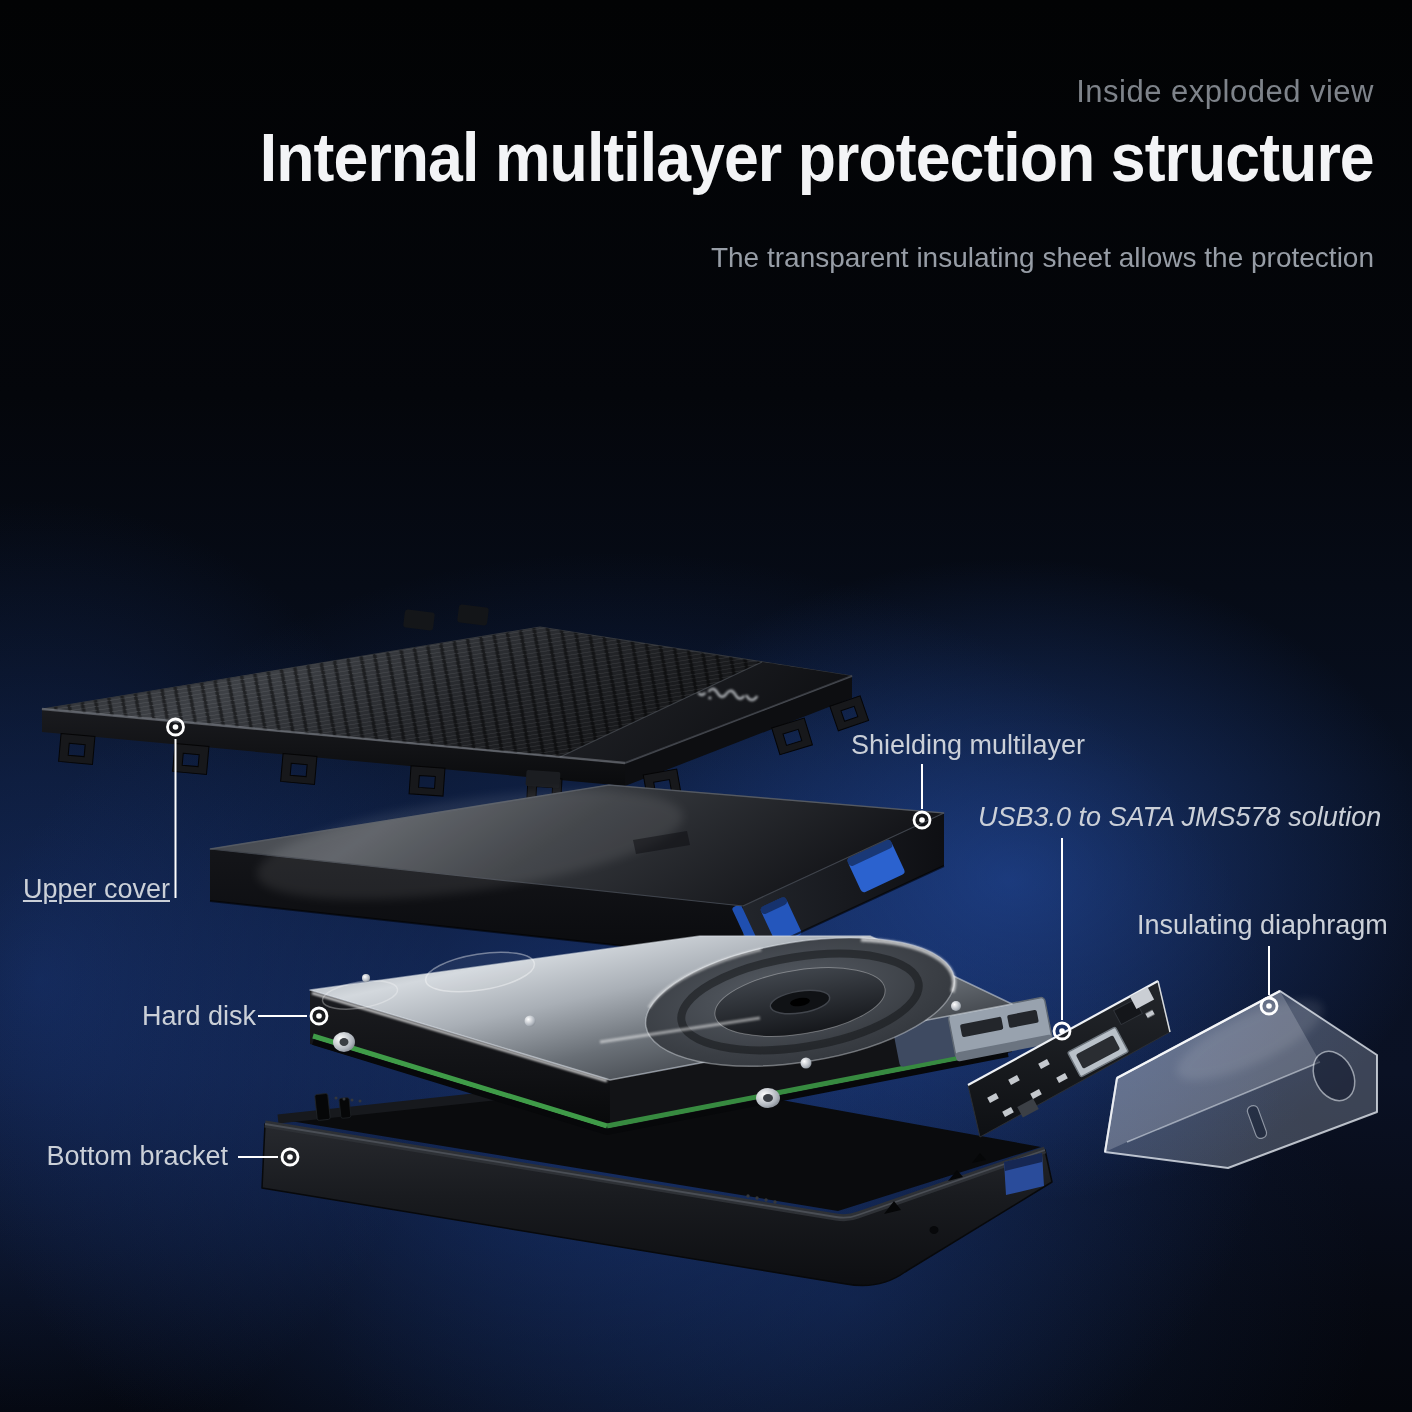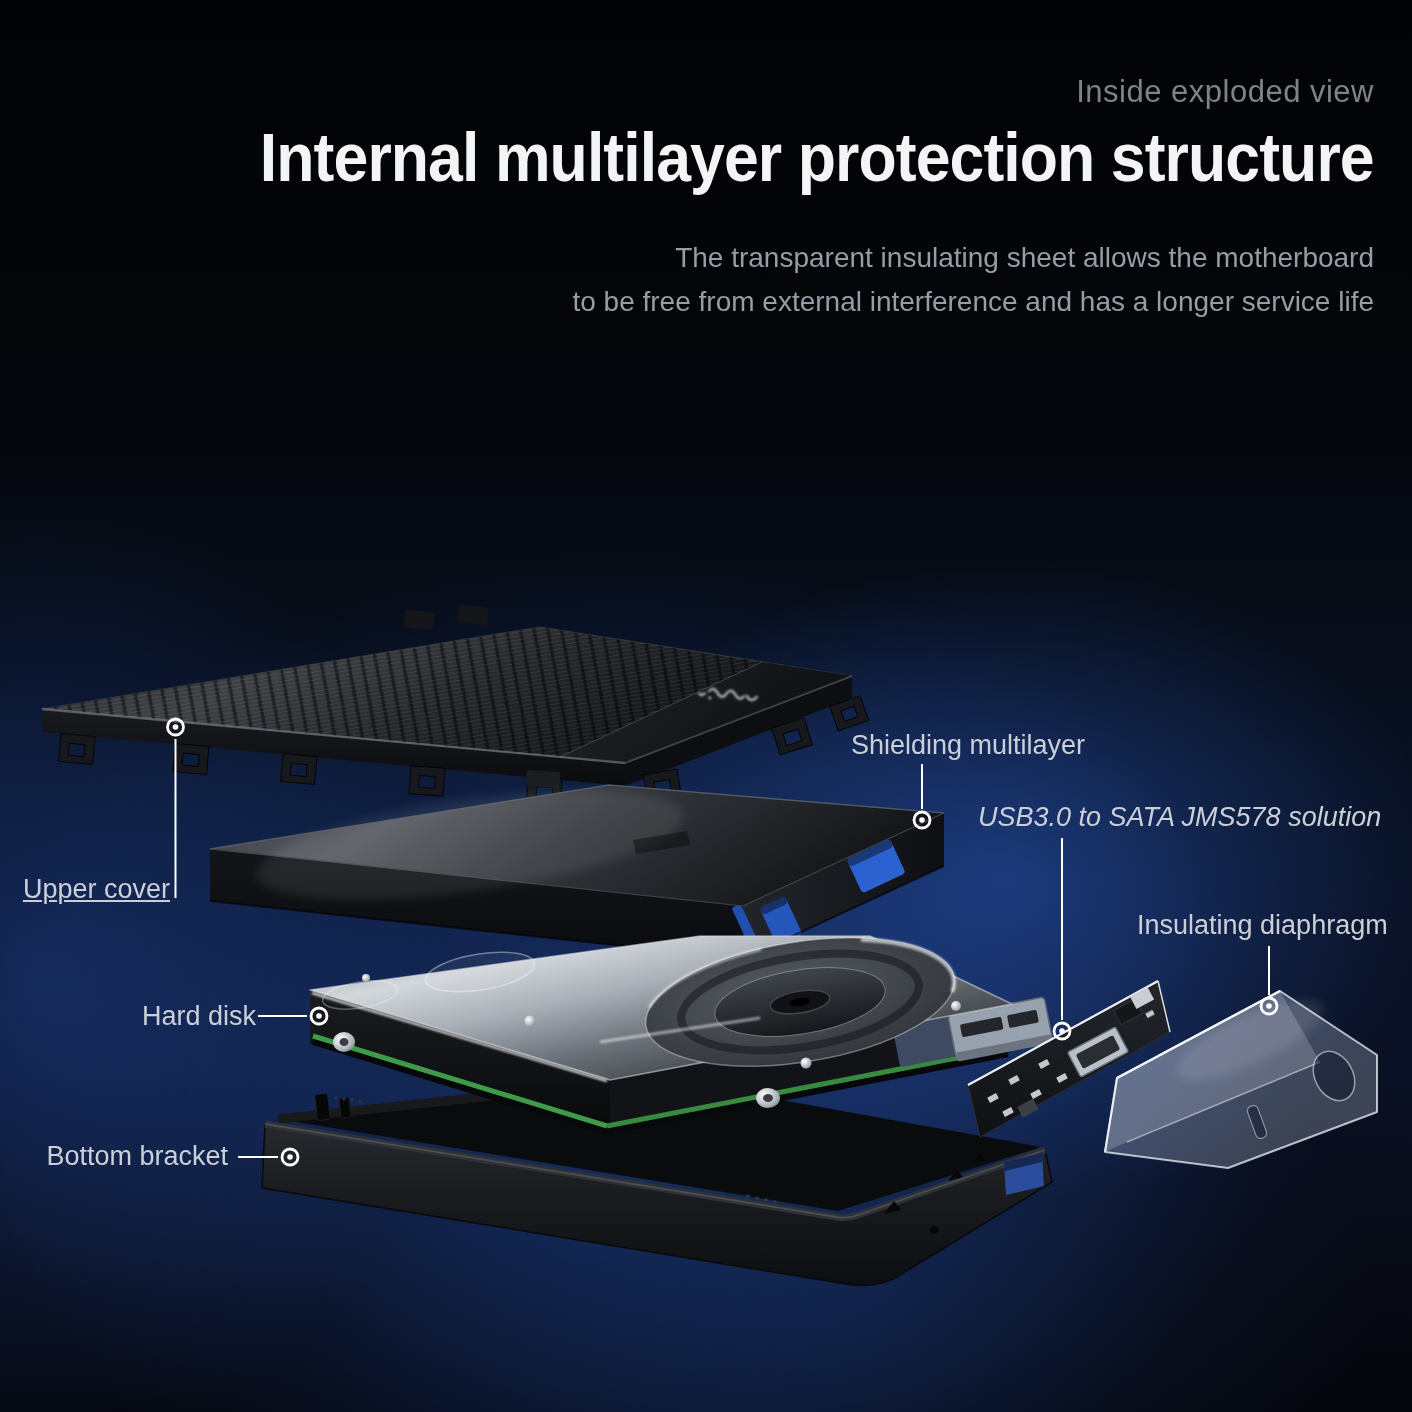--- a/index.html
+++ b/index.html
@@ -299,22 +299,21 @@
           <circle cx="290" cy="1157" r="2.8"></circle>
     </g>
   </g>
 </svg>
 
   
   <div class="header">
     <div class="eyebrow">Inside exploded view</div>
     <div class="title">Internal multilayer protection structure</div>
     <div class="subtitle">
-      <div>The transparent insulating sheet allows the motherboard</div>
-      <div>to be free from external interference and has a longer service life</div>
+      <div>The transparent insulating sheet allows the protection</div>
     </div>
   </div>
 
   
   <div class="co co-right" id="lbl-upper">Upper cover</div>
   <div class="co" id="lbl-shield">Shielding multilayer</div>
   <div class="co" id="lbl-usb">USB3.0 to SATA JMS578 solution</div>
   <div class="co co-right" id="lbl-hdd">Hard disk</div>
   <div class="co" id="lbl-dia">Insulating diaphragm</div>
   <div class="co co-right" id="lbl-bracket">Bottom bracket</div>

